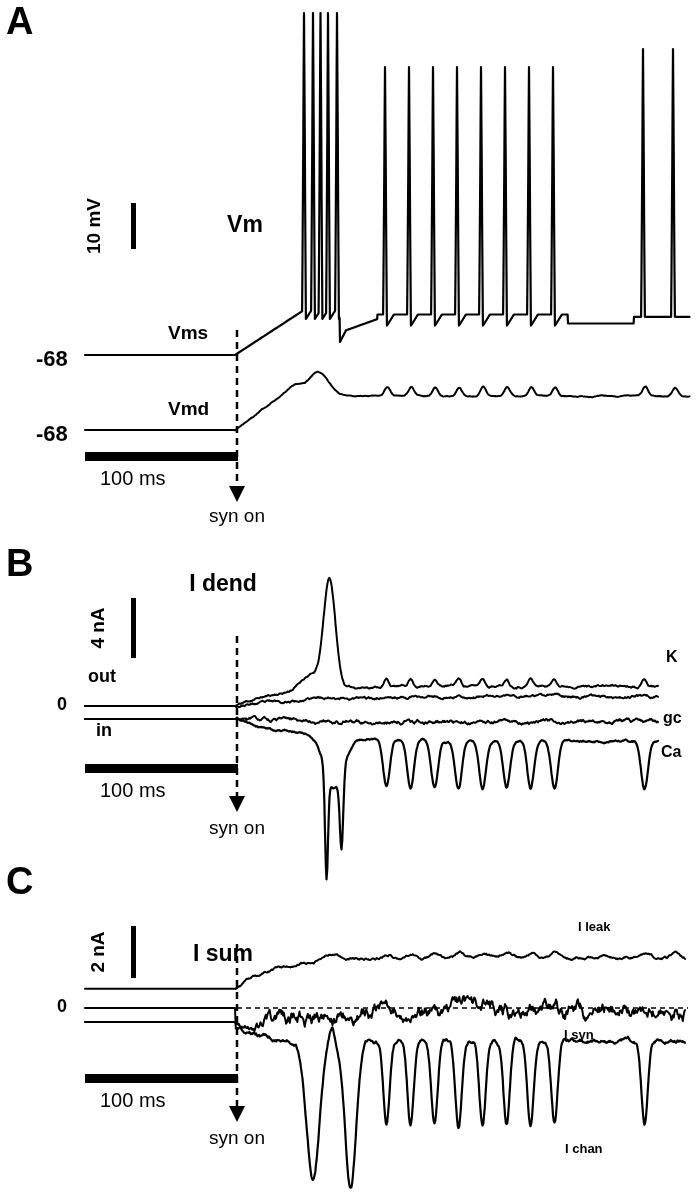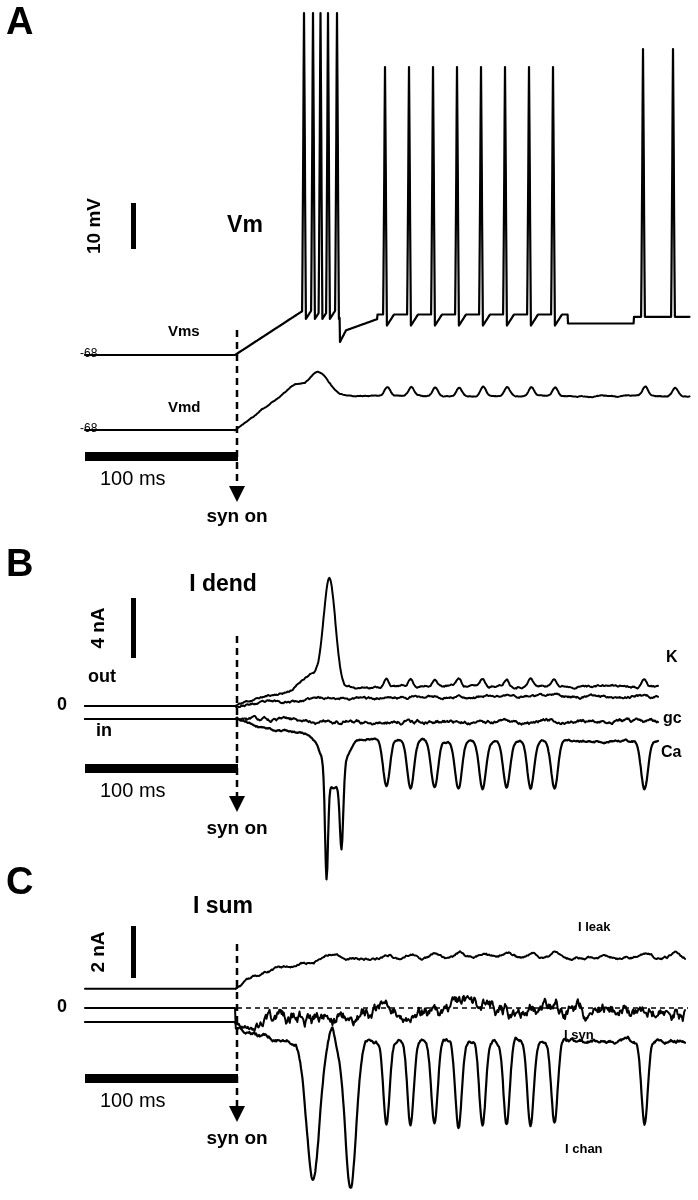--- a/index.html
+++ b/index.html
@@ -3,24 +3,24 @@
 <meta charset="utf-8">
 <style>
   html,body{margin:0;padding:0;background:#fff;}
   .fig{position:relative;width:698px;height:1200px;background:#fff;color:#000;
        font-family:"Liberation Sans",sans-serif;overflow:hidden;}
   .abs{position:absolute;white-space:nowrap;}
   .letter{font-size:38px;font-weight:bold;line-height:1;}
   .ptitle{font-size:23px;font-weight:bold;text-align:center;}
   .vscale{font-size:19px;font-weight:bold;text-align:center;width:80px;
           transform:rotate(-90deg);}
-  .trlabel{font-size:15px;font-weight:bold;}
-  .num{font-size:12px;font-weight:normal;margin-left:44px;}
+  .trlabel{font-size:19px;font-weight:bold;}
+  .num{font-size:22px;font-weight:bold;}
   .hscale{font-size:20px;font-weight:normal;}
-  .synon{font-size:19px;font-weight:bold;width:90px;text-align:center;}
+  .synon{font-size:19px;font-weight:normal;width:90px;text-align:center;}
   .side{font-size:18px;font-weight:bold;}
   .rlab{font-size:16px;font-weight:bold;}
   .clab{font-size:13px;font-weight:bold;}
   svg{position:absolute;left:0;top:0;}
   .tr{fill:none;stroke:#000;stroke-width:2;stroke-linejoin:round;stroke-linecap:round;}
   .trthick{stroke-width:2.2;}
   .dashv{stroke:#000;stroke-width:2.5;stroke-dasharray:7 5;}
   .dashh{stroke:#000;stroke-width:1.5;stroke-dasharray:5 4;}
   .bar{fill:#000;}
   .arrow{fill:#000;}
@@ -75,21 +75,21 @@
   <div class="abs side" style="left:57px;top:694px;">0</div>
   <div class="abs side" style="left:96px;top:720px;">in</div>
   <div class="abs rlab" style="left:666px;top:648px;">K</div>
   <div class="abs rlab" style="left:663px;top:677px;margin-left:44px;">sc</div>
   <div class="abs rlab" style="left:663px;top:709px;">gc</div>
   <div class="abs rlab" style="left:661px;top:743px;">Ca</div>
   <div class="abs hscale" style="left:100px;top:779px;">100 ms</div>
   <div class="abs synon" style="left:192px;top:817px;">syn on</div>
 
   <div class="abs letter" style="left:6px;top:862px;">C</div>
-  <div class="abs ptitle" style="left:163px;top:892px;width:120px;">I sum</div>
+  <div class="abs ptitle" style="left:163px;top:940px;width:120px;">I sum</div>
   <div class="abs vscale" style="left:58px;top:941px;">2 nA</div>
   <div class="abs side" style="left:57px;top:996px;">0</div>
   <div class="abs clab" style="left:578px;top:919px;">I leak</div>
   <div class="abs clab" style="left:564px;top:1027px;">I syn</div>
   <div class="abs clab" style="left:565px;top:1141px;">I chan</div>
   <div class="abs hscale" style="left:100px;top:1089px;">100 ms</div>
   <div class="abs synon" style="left:192px;top:1127px;">syn on</div>
 
 </div>
 

